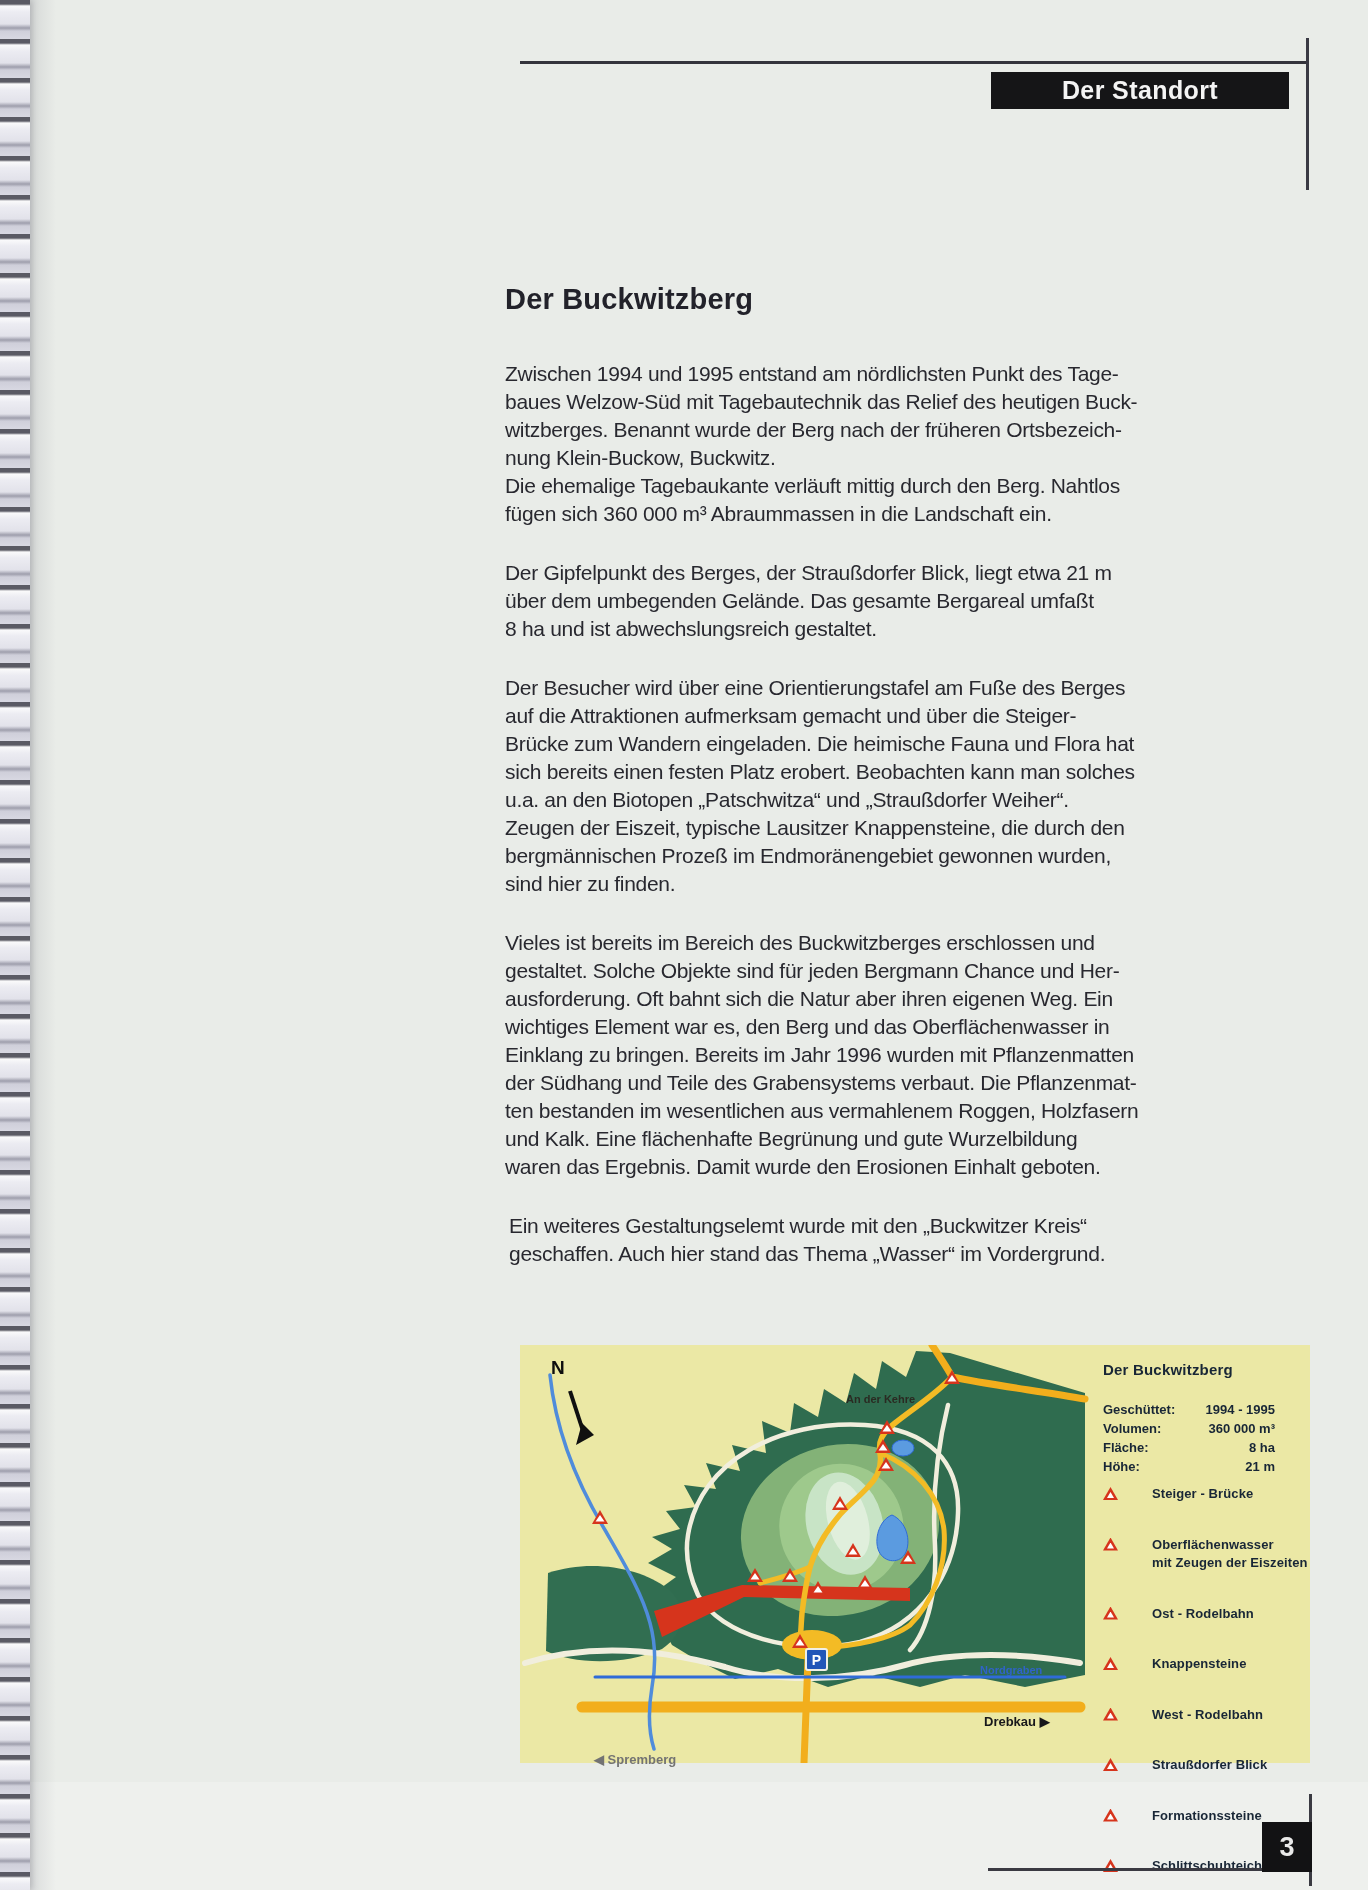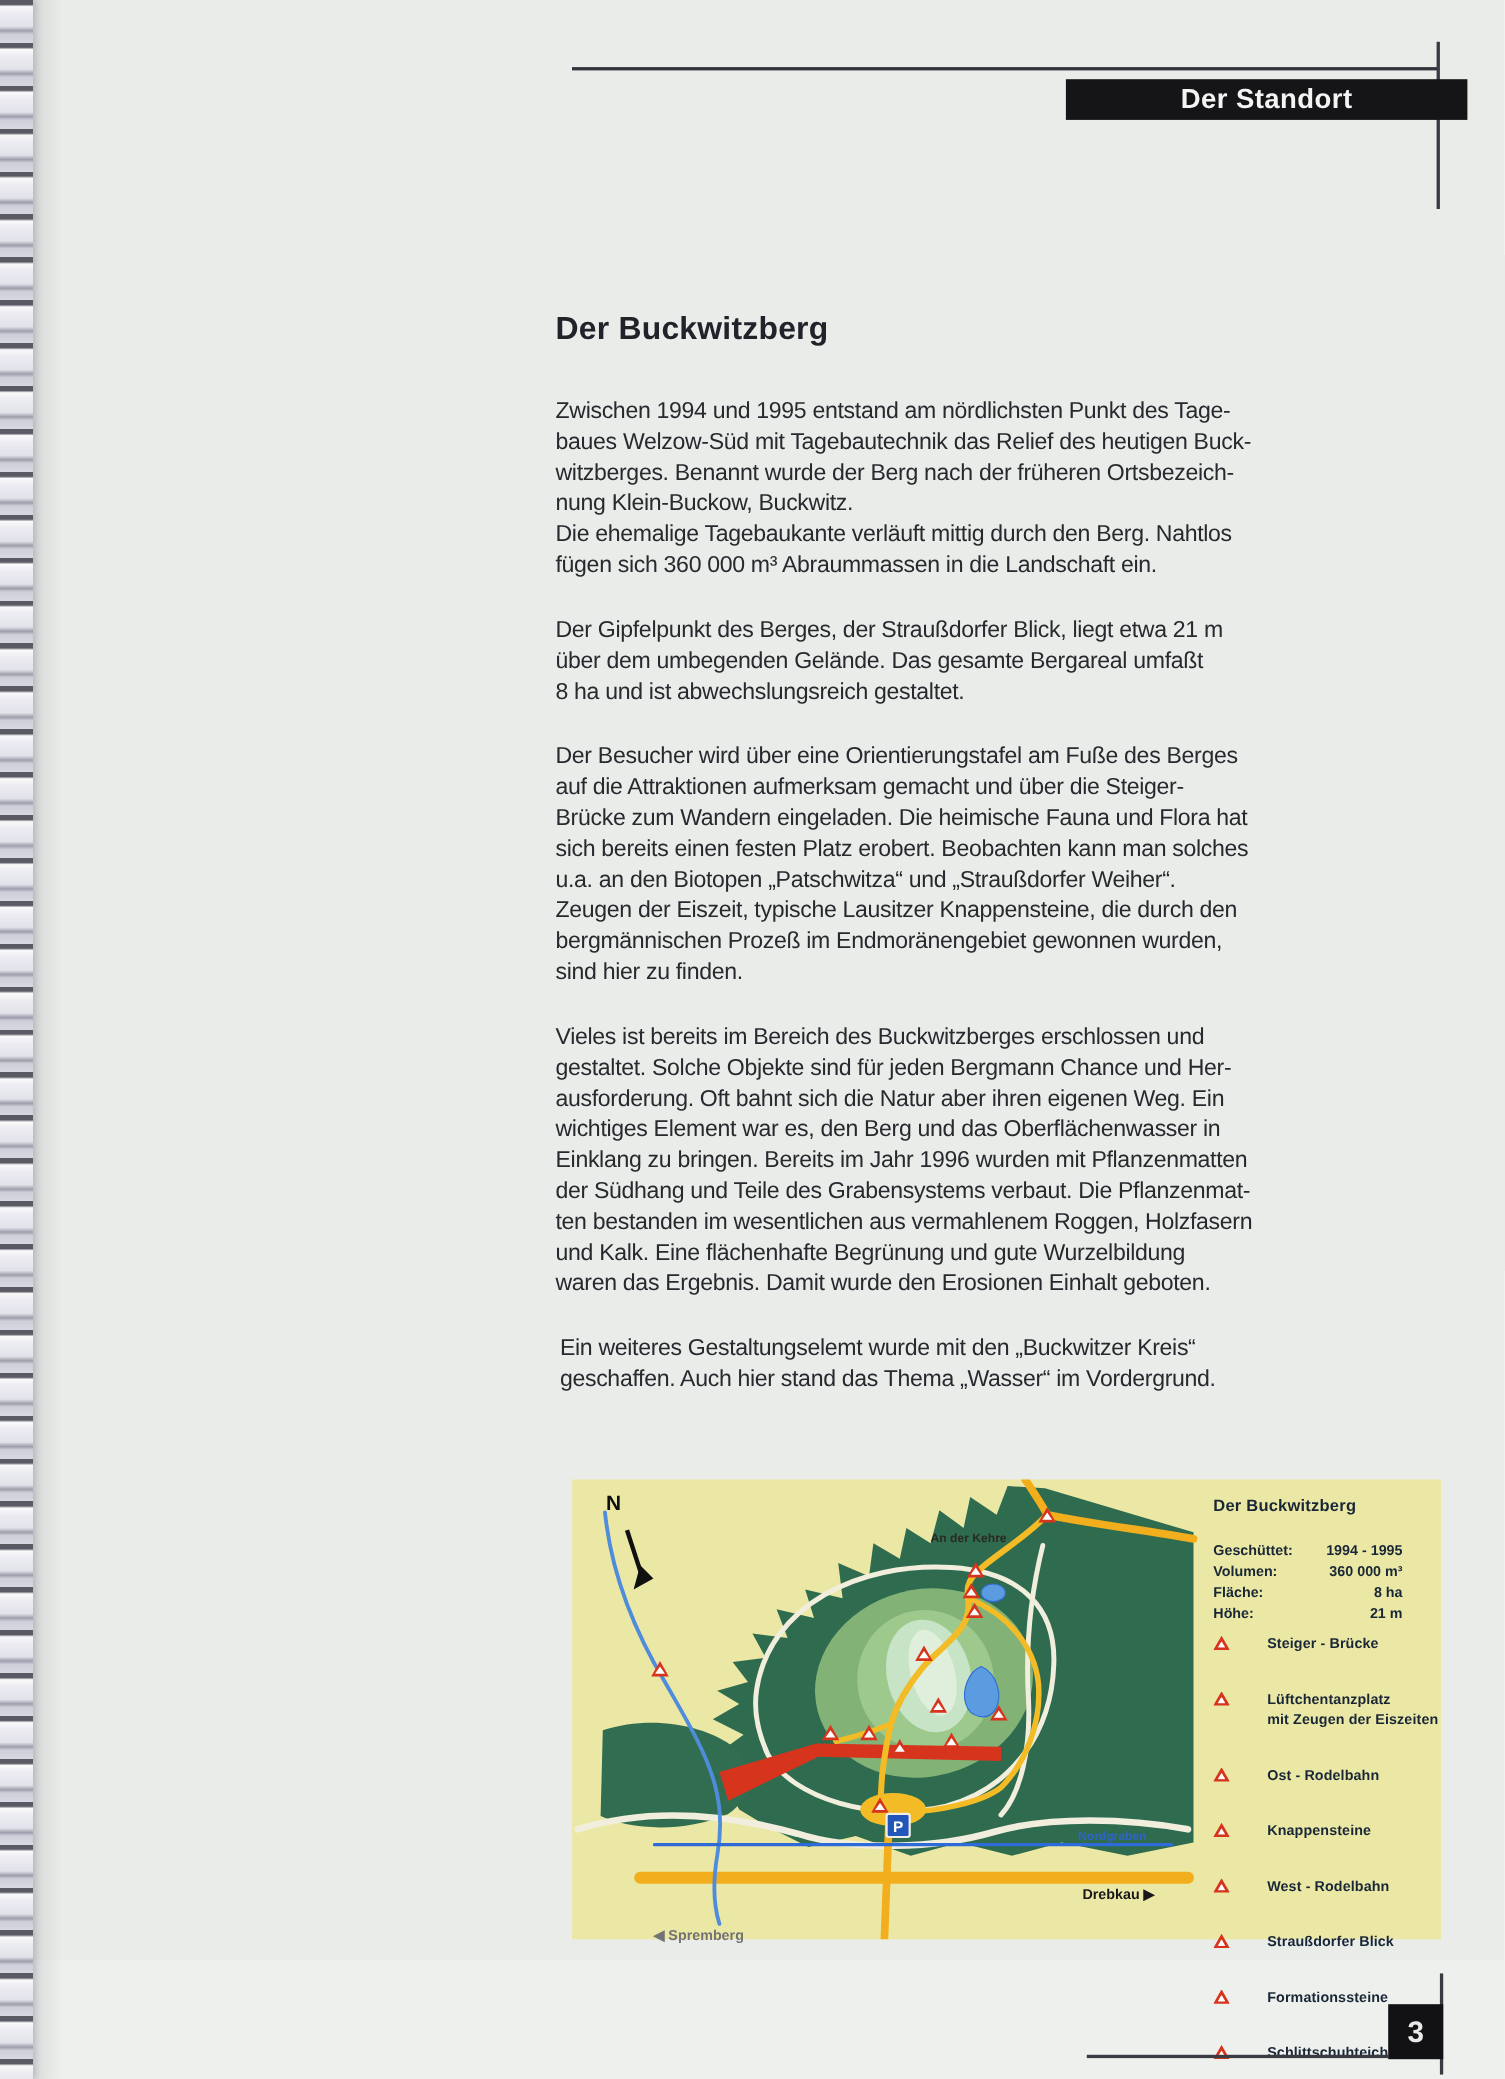--- a/index.html
+++ b/index.html
@@ -10,21 +10,21 @@
   .binding{position:absolute;left:0;top:0;width:30px;height:100%;
     background:repeating-linear-gradient(180deg,
       #5a5a64 0px,#5a5a64 4px,#fafafb 6px,#ececf2 12px,#e2e2ea 24px,
       #9e9eac 28px,#cfcfda 31px,#d8d8e2 39px);
     box-shadow:2px 0 6px rgba(60,60,70,.25);}
   .binding-shadow{position:absolute;left:30px;top:0;width:26px;height:100%;
     background:linear-gradient(90deg,rgba(110,110,125,.16),rgba(110,110,125,0));}
   
   .rule-top{position:absolute;left:520px;top:61px;width:788px;height:3px;background:#34343c;}
   .vline-top{position:absolute;left:1306px;top:38px;width:3px;height:152px;background:#3a3a44;}
-  .header-bar{position:absolute;left:969px;top:72px;width:365px;height:37px;background:#151517;
+  .header-bar{position:absolute;left:991px;top:72px;width:298px;height:37px;background:#151517;
     color:#f4f4f4;display:flex;align-items:center;justify-content:center;
     font-size:25px;font-weight:bold;letter-spacing:.4px;}
   
   .doc-title{position:absolute;left:505px;top:264px;font-size:29px;font-weight:bold;
     color:#22222a;letter-spacing:.2px;}
   .article{position:absolute;left:505px;top:360px;width:640px;color:#28282f;
     font-size:21px;line-height:28px;letter-spacing:-.3px;}
   .article p{white-space:pre-line;margin:0 0 31px 0;}
   .article p:last-child{margin:4px;}
   
@@ -199,21 +199,21 @@
           <span>Höhe:</span>
           <span>21 m</span>
         </div>
       </div>
     </div>
 
     <div class="map-legend">
       <span class="tri"></span>
       <span class="leg-label">Steiger - Brücke</span>
       <span class="tri"></span>
-      <span class="leg-label">Lüftchentanzplatz
+      <span class="leg-label">Oberflächenwasser
 mit Zeugen der Eiszeiten</span>
       <span class="tri"></span>
       <span class="leg-label">Ost - Rodelbahn</span>
       <span class="tri"></span>
       <span class="leg-label">Knappensteine</span>
       <span class="tri"></span>
       <span class="leg-label">West - Rodelbahn</span>
       <span class="tri"></span>
       <span class="leg-label">Straußdorfer Blick</span>
       <span class="tri"></span>

